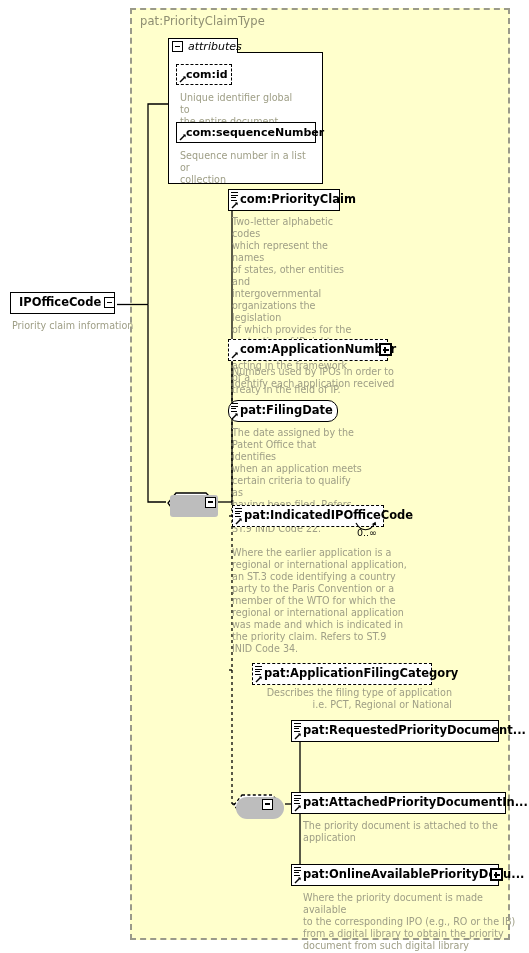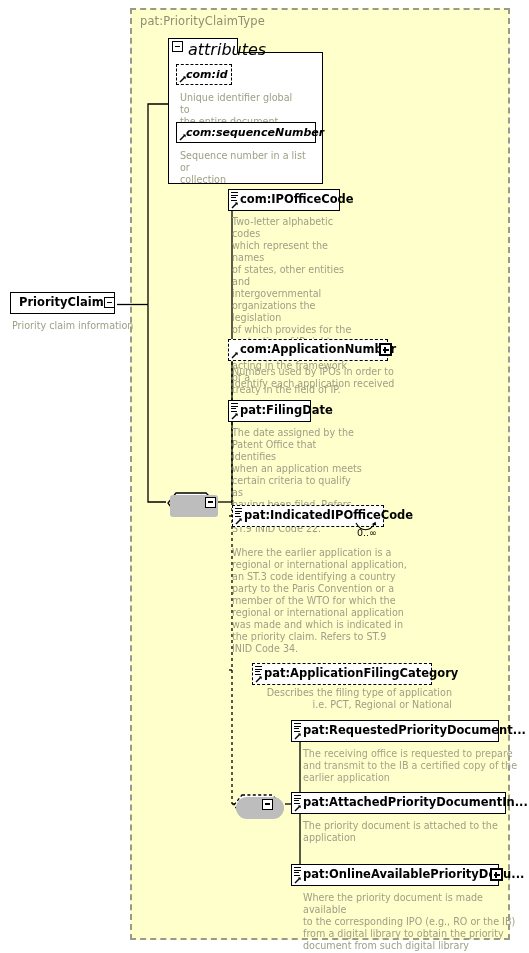--- a/index.html
+++ b/index.html
@@ -27,21 +27,21 @@
   #attributes-box{
     left:168px;top:52px;width:155px;height:132px;
     background:#ffffff;border:1px solid #000;box-sizing:border-box;
   }
   #attributes-tab{
     left:168px;top:38px;width:70px;height:15px;
     background:#ffffff;border:1px solid #000;border-bottom:none;
     box-sizing:border-box;
   }
   #attributes-label{
-    left:188px;top:40px;font-size:16px;font-style:italic;color:#000;
+    left:188px;top:40px;font-size:11px;font-style:italic;color:#000;
     white-space:nowrap;
   }
   .minus-toggle{
     width:11px;height:11px;background:#ffffff;border:1.5px solid #000;
     box-sizing:border-box;
   }
   .minus-toggle::before{
     content:"";position:absolute;left:1.5px;top:3.5px;width:5px;height:1.5px;background:#000;
   }
   .plus-toggle{
@@ -62,21 +62,21 @@
     display:flex;align-items:center;
     white-space:nowrap;
     height:22px;
   }
   .node.solid{border:1.5px solid #000;}
   .node.dashed{border:1.5px dashed #000;}
   .node .nlabel{
     font-size:11.5px;font-weight:bold;color:#000;
     padding-left:11px;padding-right:6px;line-height:1;
   }
-  .node .nlabel.attr{padding-left:9px;font-size:11px;font-style:italic;}
+  .node .nlabel.attr{padding-left:9px;font-size:11px;}
   .shadow{
     position:absolute;background:#bdbdbd;z-index:-1;
   }
 
   
   .elemglyph{position:absolute;left:2px;top:2px;width:7px;height:8px;}
   .elemglyph i{display:block;height:1px;background:#000;margin-bottom:1.6px;}
   .elemglyph i:nth-child(1){width:7px;}
   .elemglyph i:nth-child(2){width:7px;}
   .elemglyph i:nth-child(3){width:5px;}
@@ -133,21 +133,21 @@
 
     <path d="M285,804 L300,804" stroke="#000" stroke-width="1.3" fill="none"></path>
     <path d="M300,804 L300,731 L291,731" stroke="#000" stroke-width="1.3" fill="none"></path>
     <path d="M300,804 L300,875 L291,875" stroke="#000" stroke-width="1.3" fill="none"></path>
     <path d="M291,804 L300,804" stroke="#000" stroke-width="1.3" fill="none"></path>
   </svg>
 
   <div class="abs shadow" style="left:14px;top:296px;width:105px;height:22px;"></div>
   <div class="abs node solid" id="root-node" style="left:10px;top:292px;width:105px;">
 
-    <span class="nlabel" style="padding-left:8px;">PriorityClaim</span>
+    <span class="nlabel" style="padding-left:8px;">IPOfficeCode</span>
   </div>
   <div class="abs minus-toggle" style="left:104px;top:297px;"></div>
   <div class="abs anno" style="left:12px;top:320px;width:130px;">Priority claim information</div>
 
   <div class="abs" id="attributes-box"></div>
   <div class="abs" id="attributes-tab"></div>
   <div class="abs minus-toggle" style="left:172px;top:41px;"></div>
   <div class="abs" id="attributes-label">attributes</div>
 
   <div class="abs shadow" style="left:180px;top:68px;width:56px;height:21px;"></div>
@@ -185,21 +185,21 @@
   <div class="abs minus-toggle" style="left:205px;top:496.5px;"></div>
 
   <div class="abs shadow" style="left:232px;top:193px;width:112px;height:22px;"></div>
   <div class="abs node solid" style="left:228px;top:189px;width:112px;">
     <span class="elemglyph">
         <i></i>
         <i></i>
         <i></i>
         <i></i>
       </span>
-    <span class="nlabel">com:IPOfficeCode</span>
+    <span class="nlabel">com:PriorityClaim</span>
     <svg class="refarrow" viewBox="0 0 8 8">
       <path d="M1,7 L6,2" stroke="#000" stroke-width="1.4"></path>
         <path d="M6.6,1.4 L6.6,4.2 L3.8,1.4 Z" fill="#000"></path>
     </svg>
   </div>
   <div class="abs anno" style="left:232px;top:216px;width:120px;">Two-letter alphabetic codes
 which represent the names
 of states, other entities and
 intergovernmental
 organizations the legislation
@@ -215,21 +215,21 @@
     <svg class="refarrow" viewBox="0 0 8 8">
       <path d="M1,7 L6,2" stroke="#000" stroke-width="1.4"></path>
         <path d="M6.6,1.4 L6.6,4.2 L3.8,1.4 Z" fill="#000"></path>
     </svg>
   </div>
   <div class="abs plus-toggle" style="left:379px;top:343px;"></div>
   <div class="abs anno" style="left:232px;top:366px;width:180px;">Numbers used by IPOs in order to
 identify each application received</div>
 
   <div class="abs shadow" style="left:232px;top:404px;width:90px;height:22px;"></div>
-  <div class="abs node solid" style="left:228px;top:400px;width:83px;">
+  <div class="abs node solid" style="left:228px;top:400px;width:110px;border-radius:10px;">
     <span class="elemglyph">
         <i></i>
         <i></i>
         <i></i>
         <i></i>
       </span>
     <span class="nlabel">pat:FilingDate</span>
     <svg class="refarrow" viewBox="0 0 8 8">
       <path d="M1,7 L6,2" stroke="#000" stroke-width="1.4"></path>
         <path d="M6.6,1.4 L6.6,4.2 L3.8,1.4 Z" fill="#000"></path>
@@ -311,23 +311,20 @@
         <i></i>
         <i></i>
         <i></i>
       </span>
     <span class="nlabel">pat:RequestedPriorityDocument...</span>
     <svg class="refarrow" viewBox="0 0 8 8">
       <path d="M1,7 L6,2" stroke="#000" stroke-width="1.4"></path>
         <path d="M6.6,1.4 L6.6,4.2 L3.8,1.4 Z" fill="#000"></path>
     </svg>
   </div>
-  <div class="abs anno indent" style="left:303px;top:748px;width:215px;">The receiving office is requested to prepare
-and transmit to the IB a certified  copy of the
-earlier application</div>
 
   <div class="abs shadow" style="left:295px;top:796px;width:215px;height:22px;"></div>
   <div class="abs node solid" style="left:291px;top:792px;width:215px;">
     <span class="elemglyph">
         <i></i>
         <i></i>
         <i></i>
         <i></i>
       </span>
     <span class="nlabel">pat:AttachedPriorityDocumentIn...</span>

